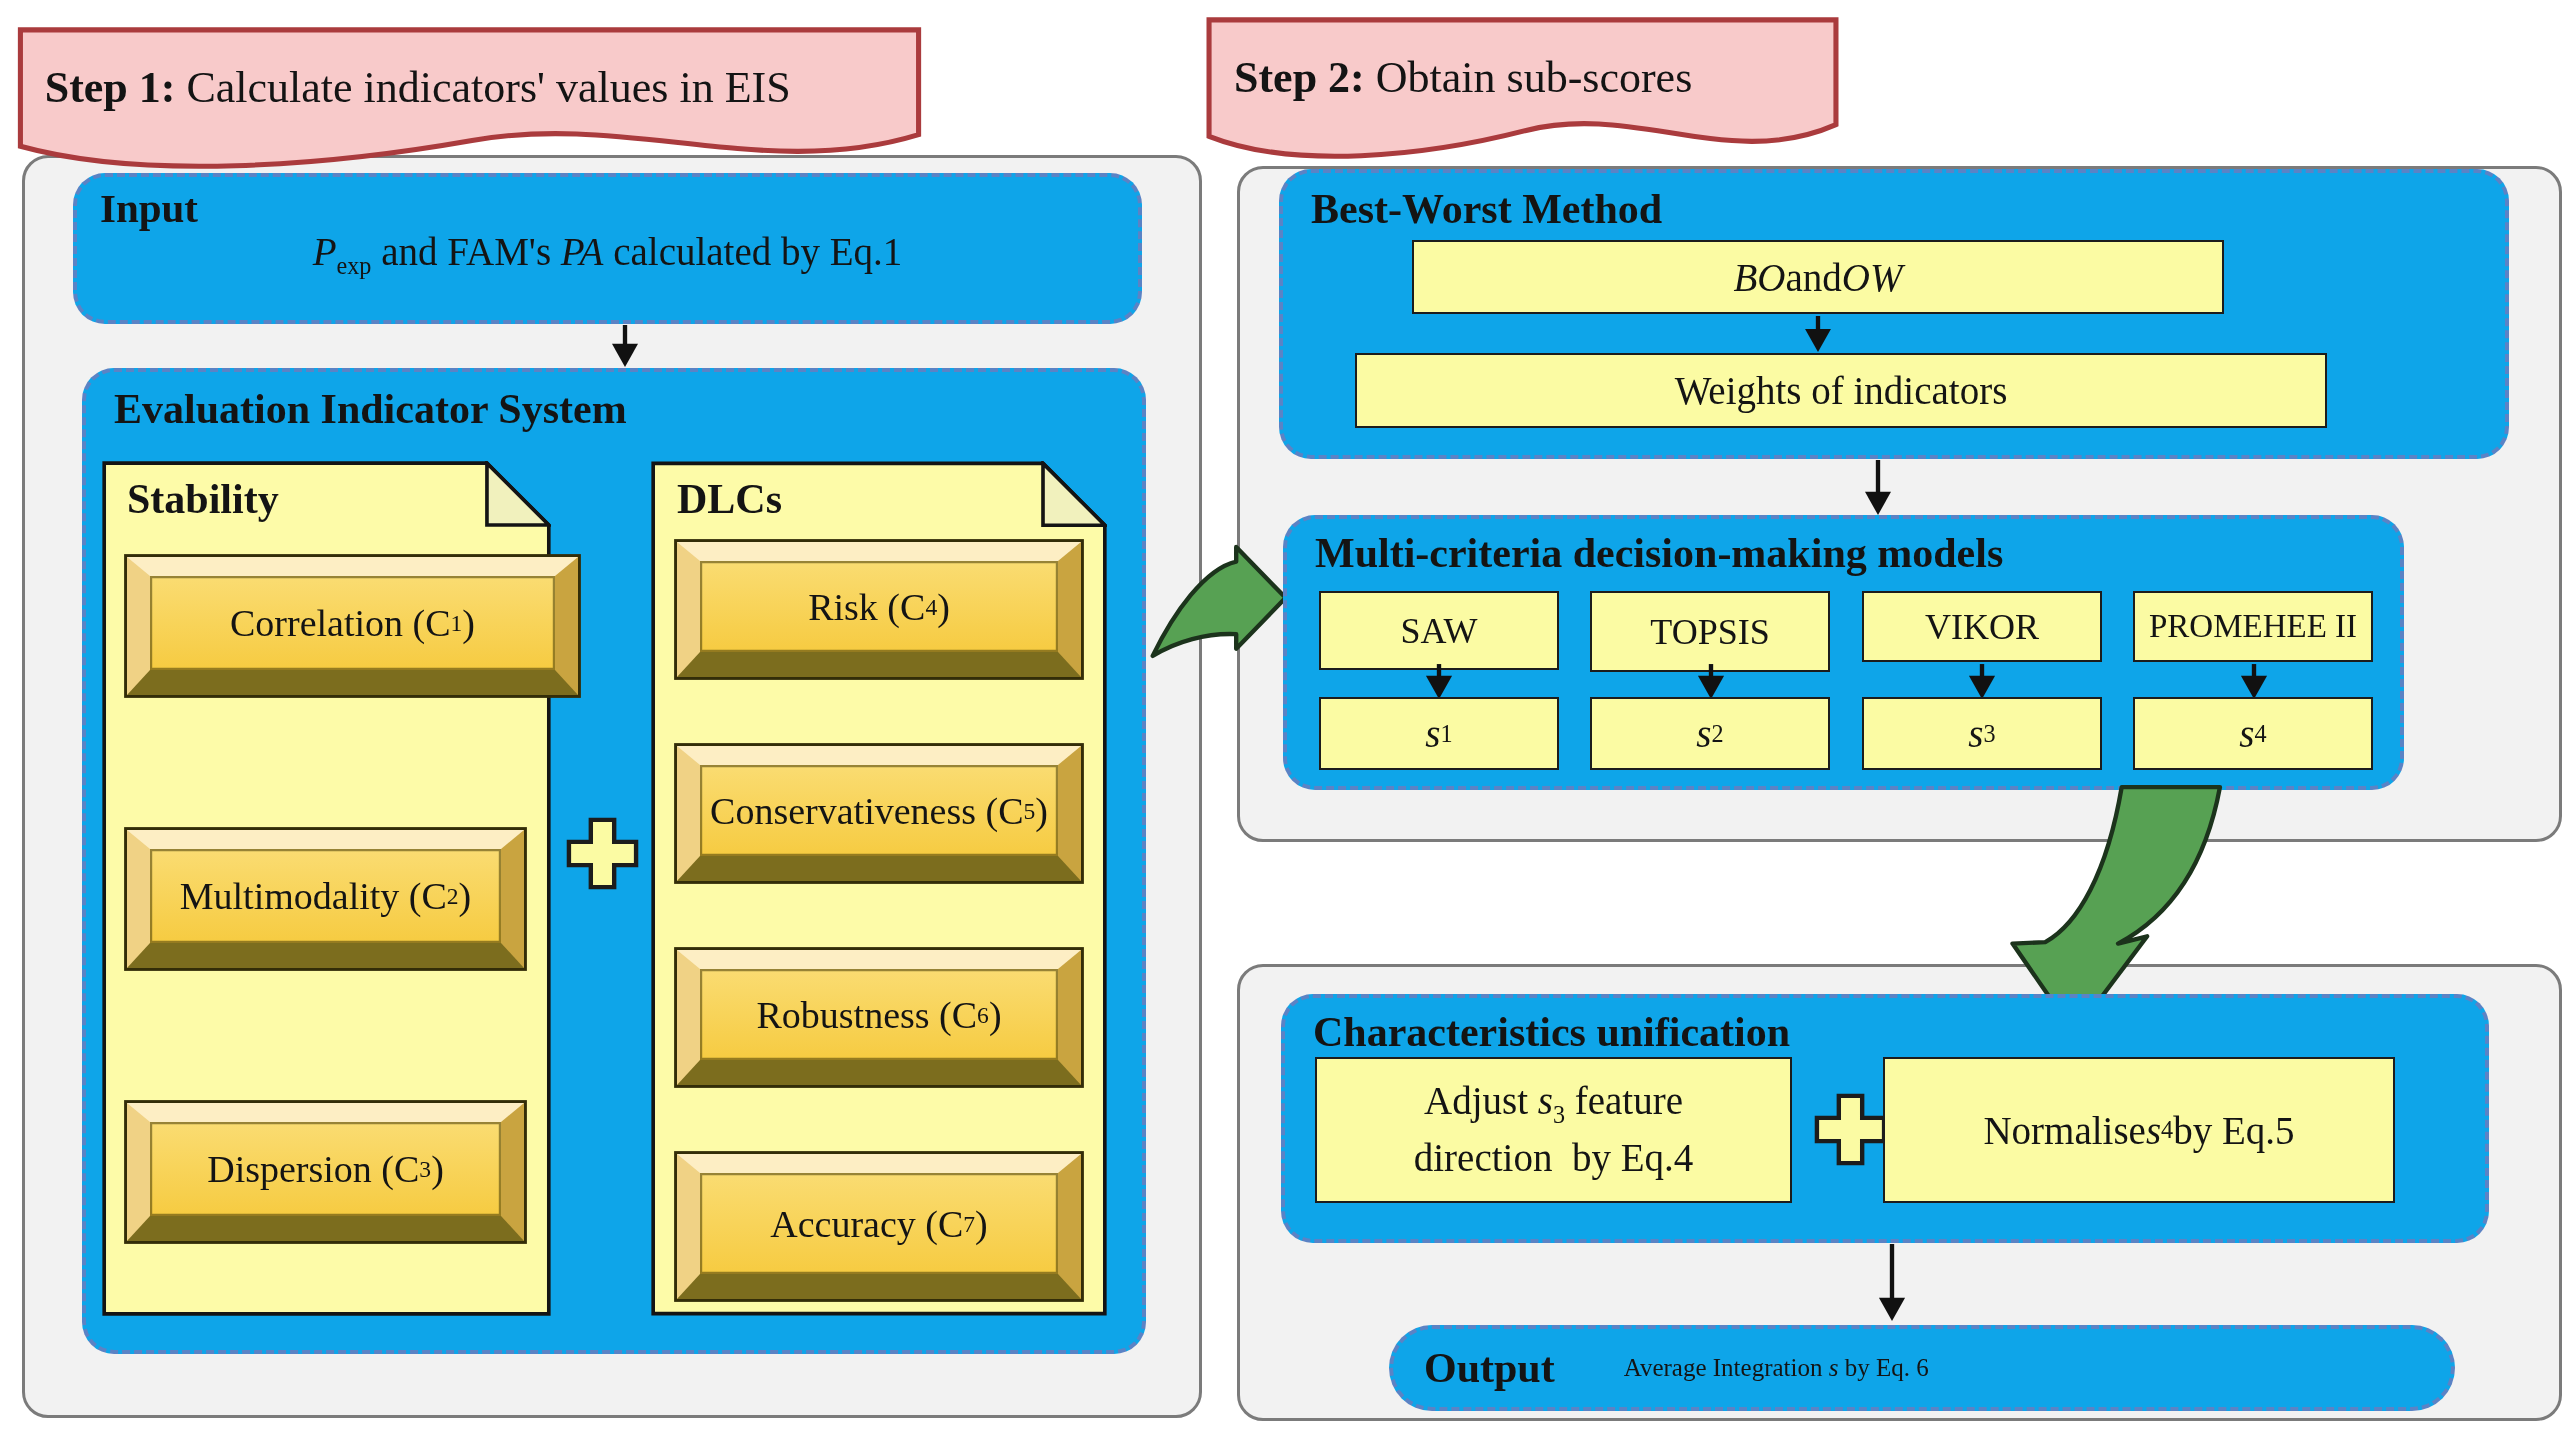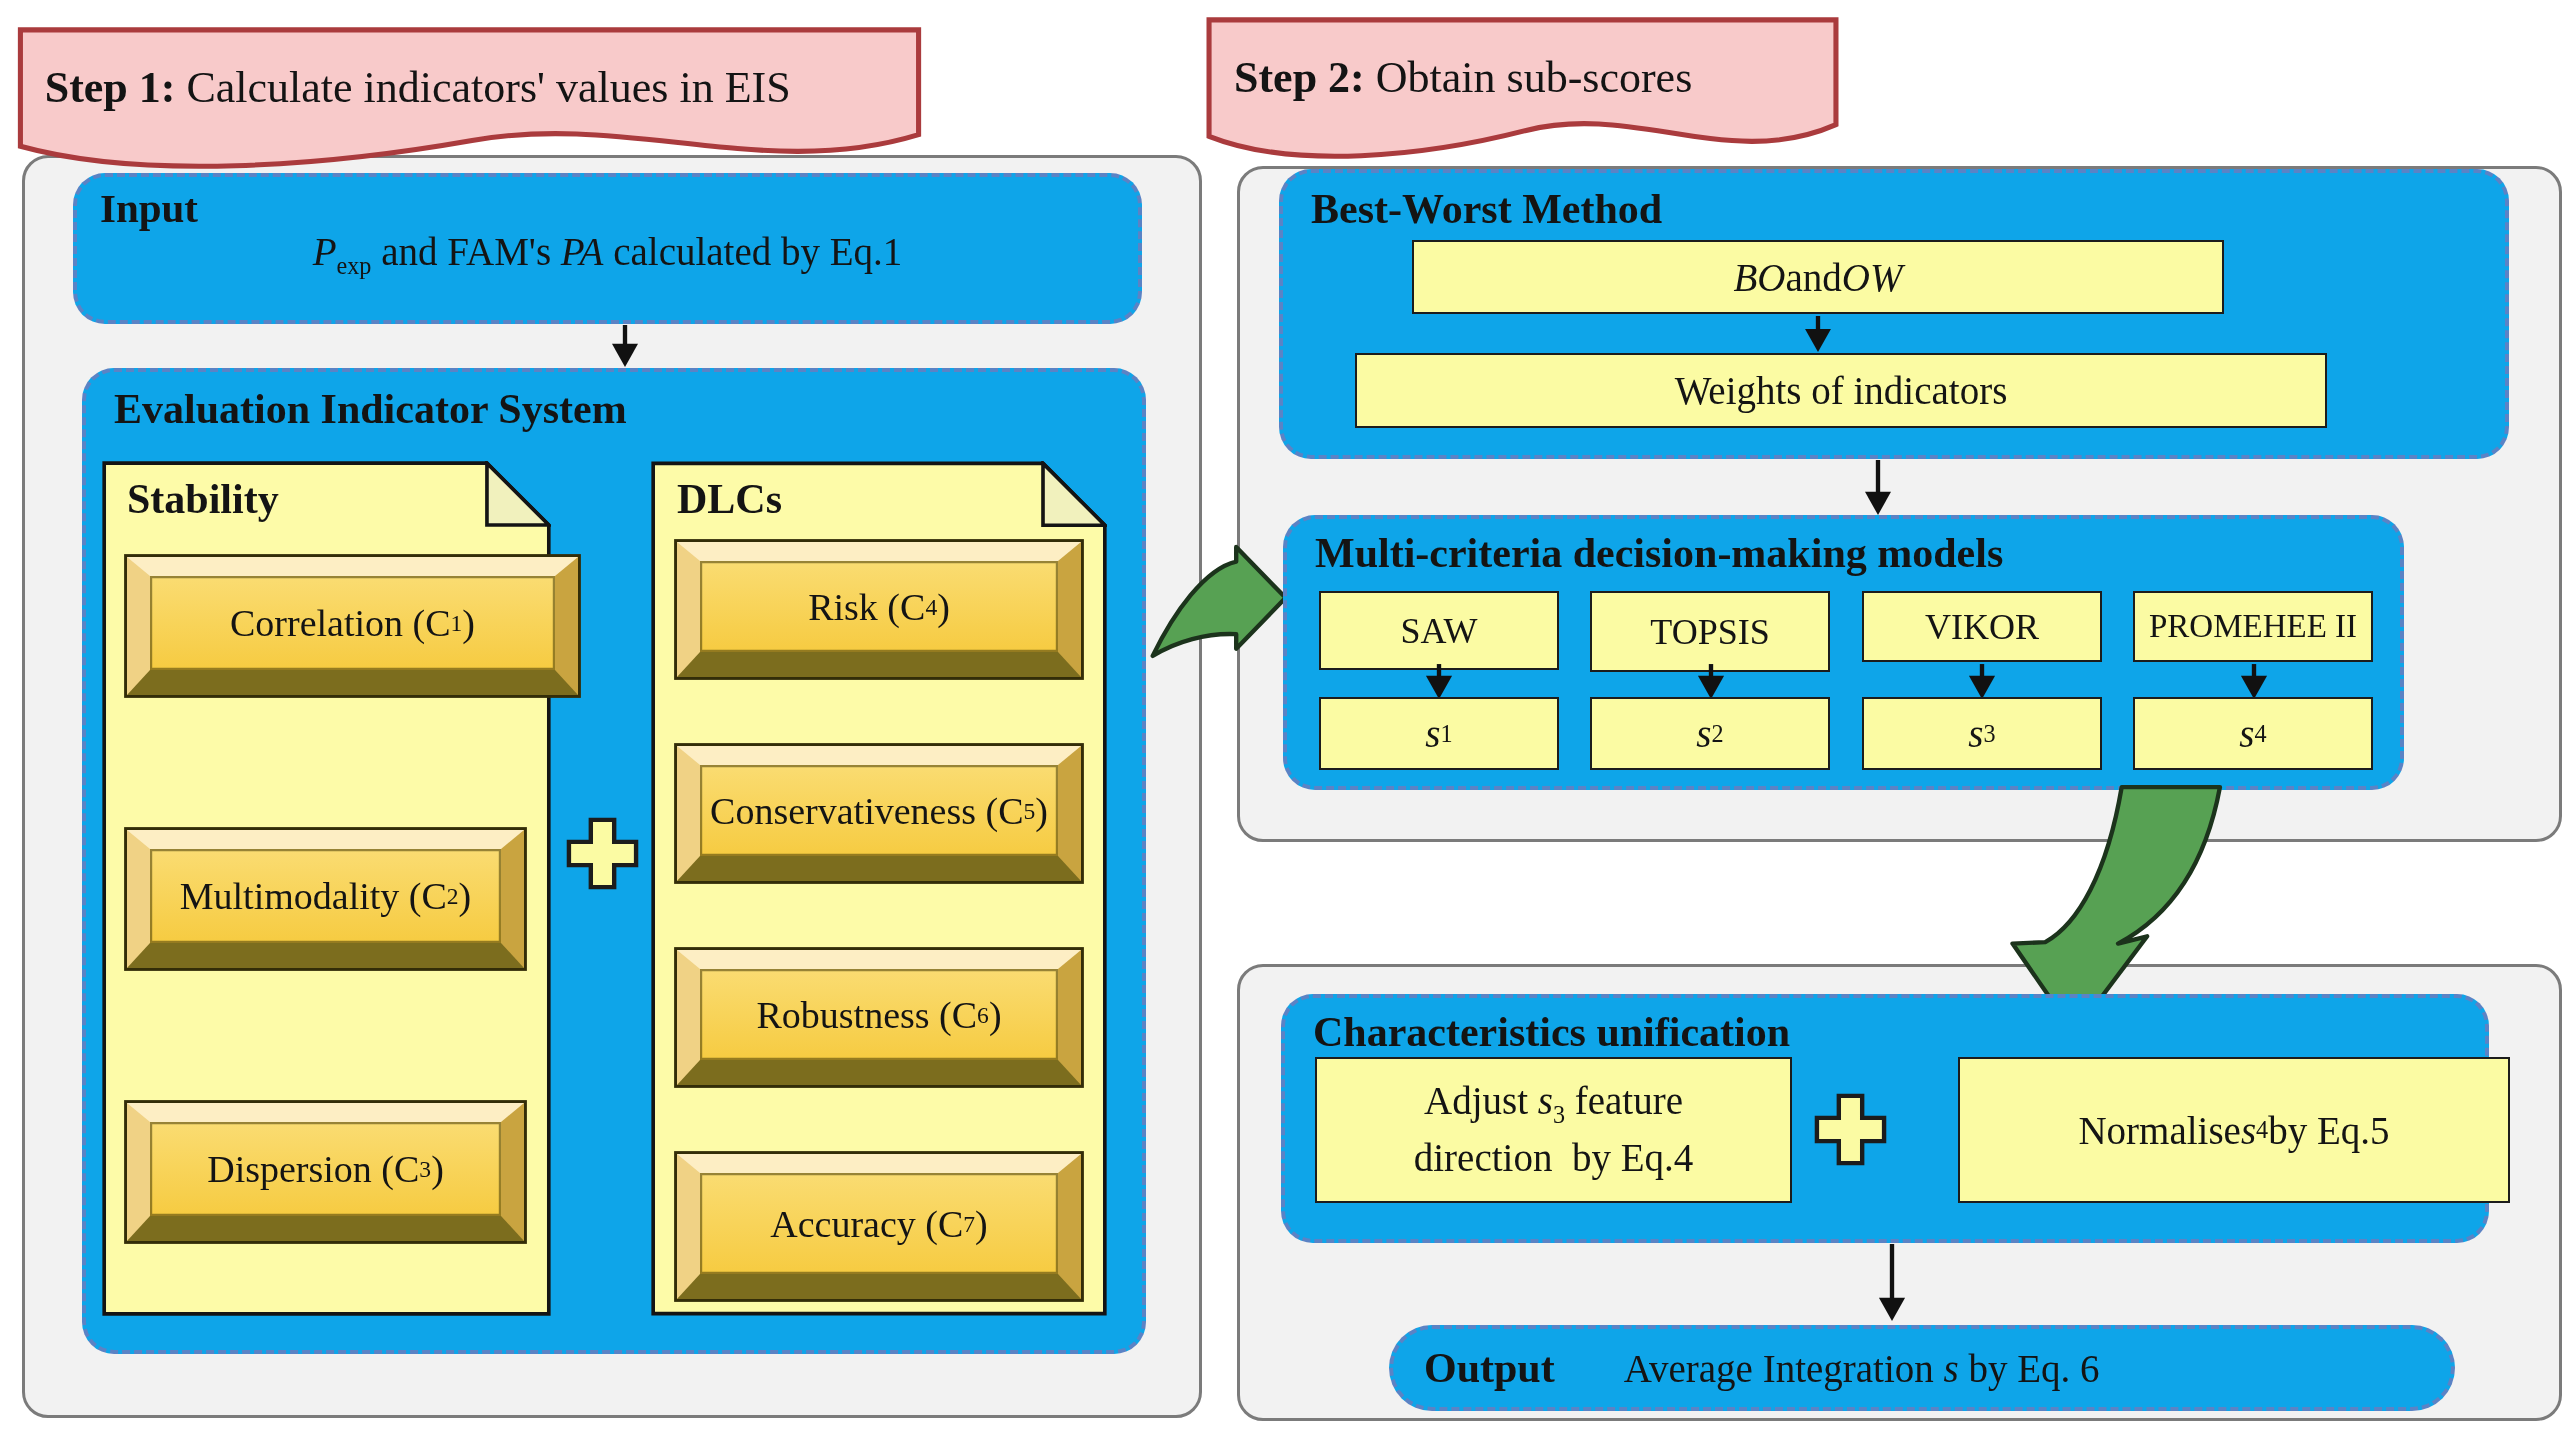--- a/index.html
+++ b/index.html
@@ -198,31 +198,31 @@
 
   <div class="ybar" style="left:1315px;top:1057px;width:477px;height:146px;flex-direction:column;line-height:1.45;">
     <span><span>Adjust </span><span style="font-style: italic;">s</span><sub>3</sub><span> feature</span></span>
     <span><span>direction&nbsp; by Eq.4</span></span>
   </div>
 
   <svg class="abs" style="left:1814px;top:1093px;" width="73" height="73" viewBox="0 0 100 100">
     <path d="M34,4 H66 V34 H96 V66 H66 V96 H34 V66 H4 V34 H34 Z" fill="#fbfba3" stroke="#1c1c1c" stroke-width="6"></path>
   </svg>
 
-  <div class="ybar" style="left:1958px;top:1057px;width:552px;height:146px;text-align:right;">
+  <div class="ybar" style="left:1883px;top:1057px;width:512px;height:146px;text-align:right;">
       <span>Normalise </span>
       <span style="font-style: italic;">s</span>
       <sub>4</sub>
       <span> by Eq.5</span>
     </div>
 
   <svg class="abs" style="left:1876px;top:1244px;" width="32" height="77" viewBox="0 0 44 106">
     <line x1="22" y1="0" x2="22" y2="78" stroke="#111" stroke-width="6"></line>
     <polygon points="4,74 40,74 22,106" fill="#111"></polygon>
   </svg>
 
   <div class="dashedbox" style="left:1389px;top:1325px;width:1066px;height:86px;border-radius:44px;display:flex;align-items:center;">
     <span style="font-weight:bold;font-size:42px;margin-left:31px;">Output</span>
-    <span style="font-size:39px;margin-left:69px;"><span>Average Integration </span><span style="font-style: italic;">s</span><span> by Eq. 6</span></span>
+    <span style="font-size:25px;margin-left:69px;"><span>Average Integration </span><span style="font-style: italic;">s</span><span> by Eq. 6</span></span>
   </div>
 
 </div>
 
 
 </body></html>

